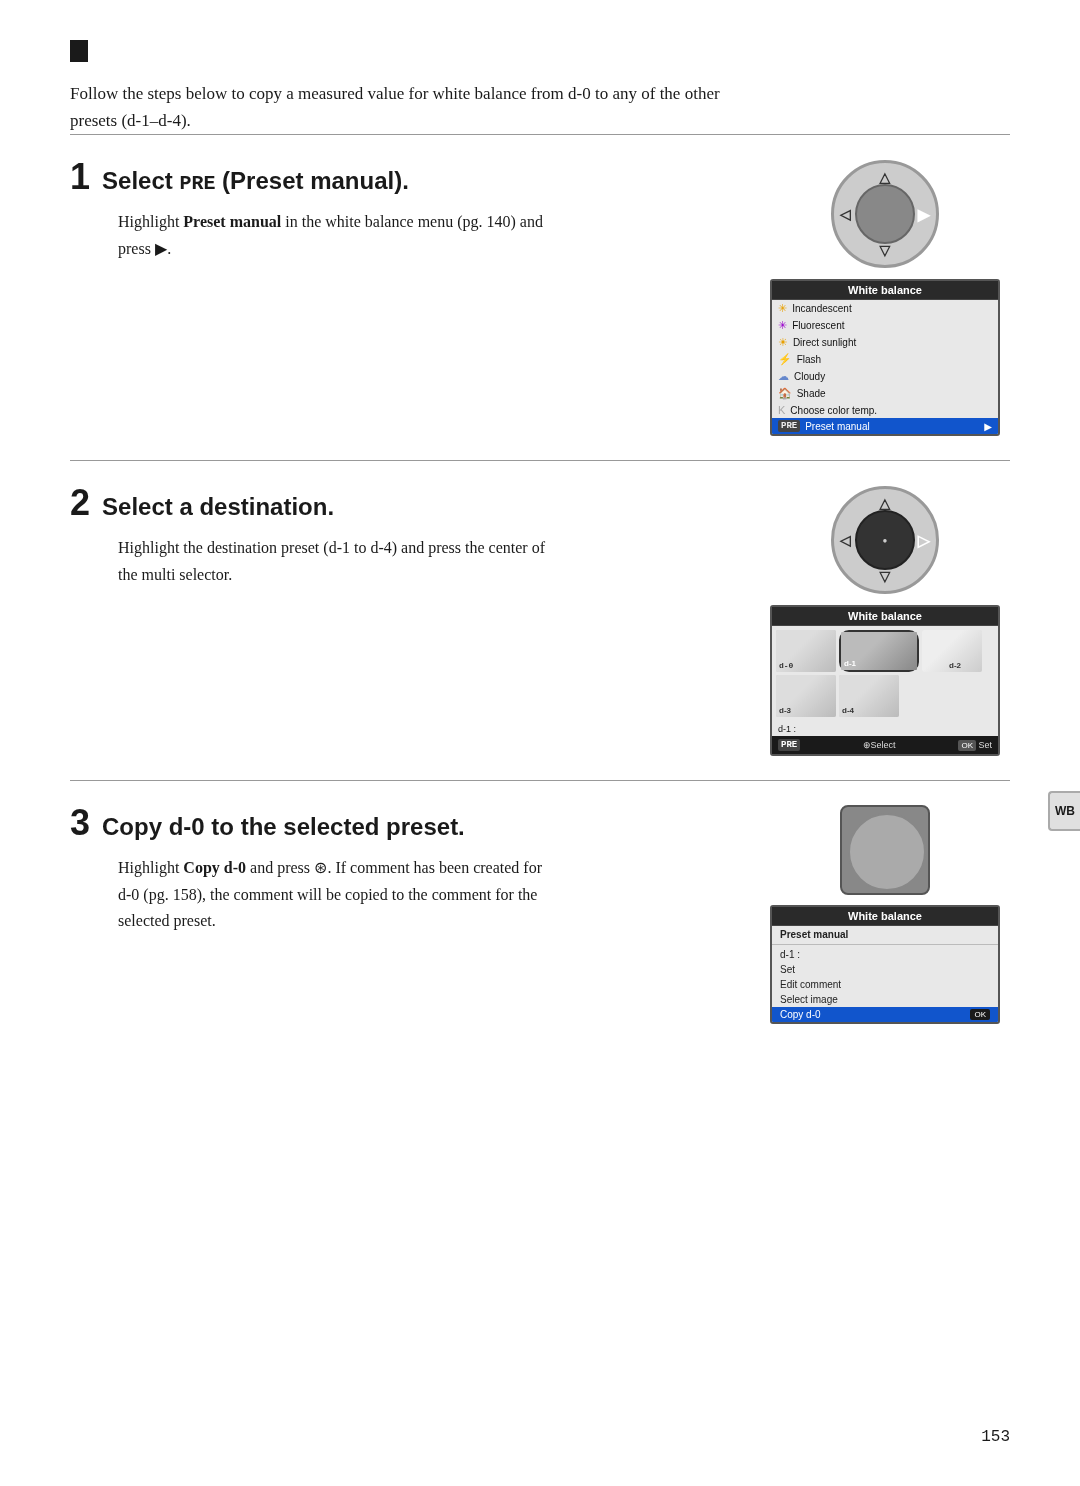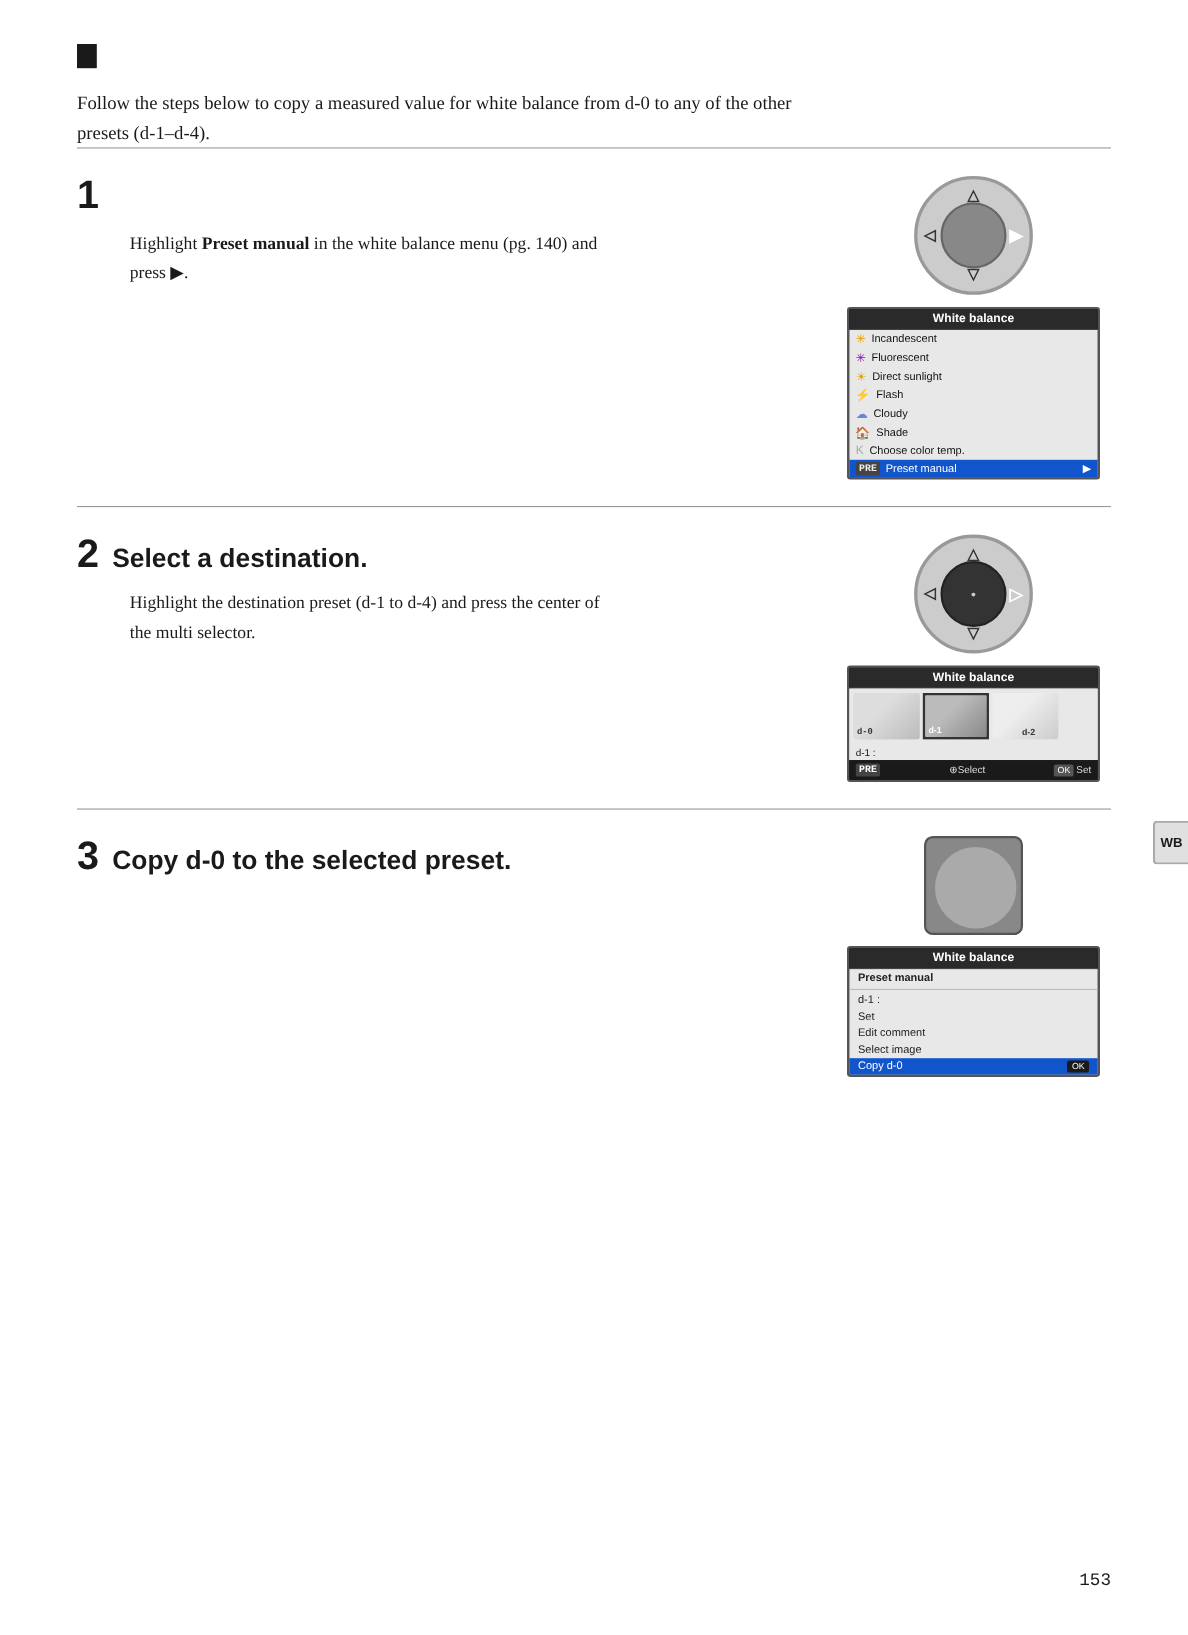--- a/index.html
+++ b/index.html
@@ -322,20 +322,23 @@
 </div>
 
 <div class="intro-text">
   <span>Follow the steps below to copy a measured value for white balance from d-0 to any of the other presets (d-1–d-4).</span>
 </div>
 
 <div class="step-section">
   <div class="step-left">
     <div class="step-header">
       <span class="step-number">1</span>
+      <span class="step-title">
+        Select <span style="font-family: 'Courier New', monospace; font-size:20px;">PRE</span> <span>(Preset manual).</span>
+      </span>
     </div>
     <div class="step-body">
       Highlight <b>Preset manual</b> in the white balance menu (pg. 140) and press ▶.
     </div>
   </div>
   <div class="step-right">
 
     <div class="dial-container">
       <div class="dial-outer">
         <span class="dial-arrow top">△</span>
@@ -413,30 +416,40 @@
       <div class="screen-title-bar">White balance</div>
       <div class="screen-body">
 
         <div style="background:#e8e8e8; padding: 4px 4px 2px 4px;">
 
           <div style="display:flex; gap:3px; margin-bottom:3px;">
             <div style="width:60px; height:42px; background:#ccc; position:relative; border-radius:2px;">
               <div style="width:100%;height:100%;background:linear-gradient(135deg,#ddd 40%,#bbb 100%);border-radius:2px;"></div>
               <span style="position:absolute;bottom:2px;left:3px;font-size:8px;color:#333;font-family:Liberation Mono, monospace;font-weight:bold;">d-0</span>
             </div>
-            <div style="width:60px; height:42px; background:#404040; position:relative; border-radius:0; border:2px solid #333;">
+            <div style="width:80px; height:42px; background:#404040; position:relative; border-radius:10px; border:2px solid #333;">
               <div style="width:100%;height:100%;background:linear-gradient(135deg,#bbb 40%,#888 100%);border-radius:1px;"></div>
               <span style="position:absolute;bottom:2px;left:3px;font-size:8px;color:#fff;font-family:Arial;font-weight:bold;">d-1</span>
             </div>
             <div style="width:60px; height:42px; background:#ddd; position:relative; border-radius:2px;">
               <div style="width:100%;height:100%;background:linear-gradient(135deg,#eee 40%,#ccc 100%);border-radius:2px;"></div>
               <span style="position:absolute;bottom:2px;left:3px;font-size:8px;color:#333;font-family:Arial;font-weight:bold;margin-left:24px;">d-2</span>
             </div>
           </div>
 
+          <div style="display:flex; gap:3px; margin-bottom:3px;">
+            <div style="width:60px; height:42px; background:#ccc; position:relative; border-radius:2px;">
+              <div style="width:100%;height:100%;background:linear-gradient(135deg,#ddd 40%,#bbb 100%);border-radius:2px;"></div>
+              <span style="position:absolute;bottom:2px;left:3px;font-size:8px;color:#333;font-family:Arial;font-weight:bold;">d-3</span>
+            </div>
+            <div style="width:60px; height:42px; background:#ccc; position:relative; border-radius:2px;">
+              <div style="width:100%;height:100%;background:linear-gradient(135deg,#ddd 40%,#bbb 100%);border-radius:2px;"></div>
+              <span style="position:absolute;bottom:2px;left:3px;font-size:8px;color:#333;font-family:Arial;font-weight:bold;">d-4</span>
+            </div>
+          </div>
         </div>
         <div class="screen-label-row">
           <span>d-1 :</span>
         </div>
       </div>
       <div class="screen-bottom-bar">
         <span class="pre-tag pre-label">PRE</span>
         <span>⊕Select</span>
         <span><span style="background:#555;color:#fff;padding:1px 3px;border-radius:2px;font-size:8px;">OK</span> Set</span>
       </div>
@@ -445,20 +458,23 @@
 </div>
 
 <div class="step-section" style="position:relative;">
 
   <div class="wb-tab" style="position:absolute; right:-70px; top:30px; background:#e0e0e0; border:2px solid #aaa; padding:6px 5px; font-size:12px; font-weight:bold; font-family:Arial,sans-serif; width:32px; height:40px; display:flex; align-items:center; justify-content:center; border-radius:4px 0 0 4px; border-right:none;">WB</div>
 
   <div class="step-left">
     <div class="step-header">
       <span class="step-number">3</span>
       <span class="step-title">Copy d-0 to the selected preset.</span>
+    </div>
+    <div class="step-body">
+      Highlight <b>Copy d-0</b> and press ⊛. If comment has been created for d-0 (pg. 158), the comment will be copied to the comment for the selected preset.
     </div>
   </div>
 
   <div class="step-right">
 
     <div class="ok-button-img">
       <div style="position:absolute; top:6px; left:6px; width:78px; height:78px; border-radius:50%; background:#aaa; border:2px solid #888;"></div>
       <div class="ok-circle">
         <span class="ok-text">OK</span>
       </div>

